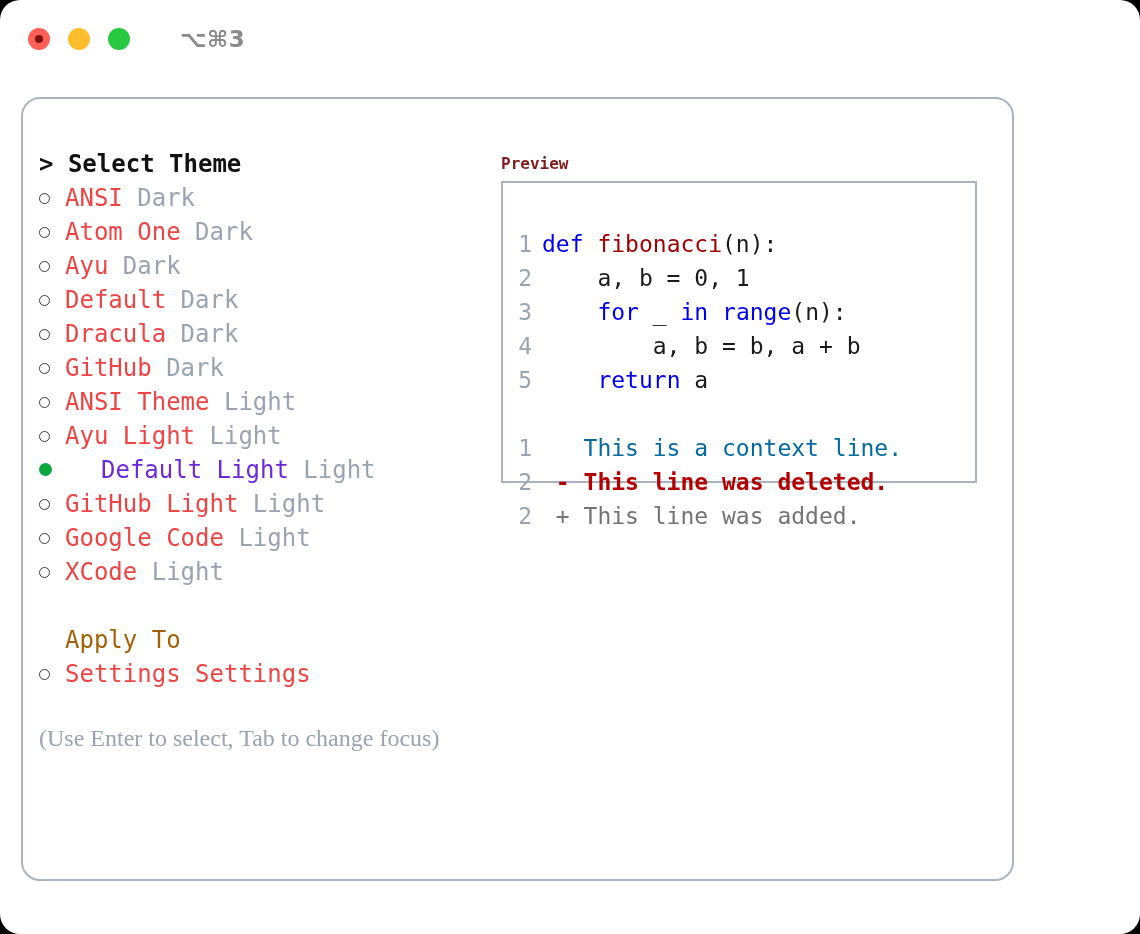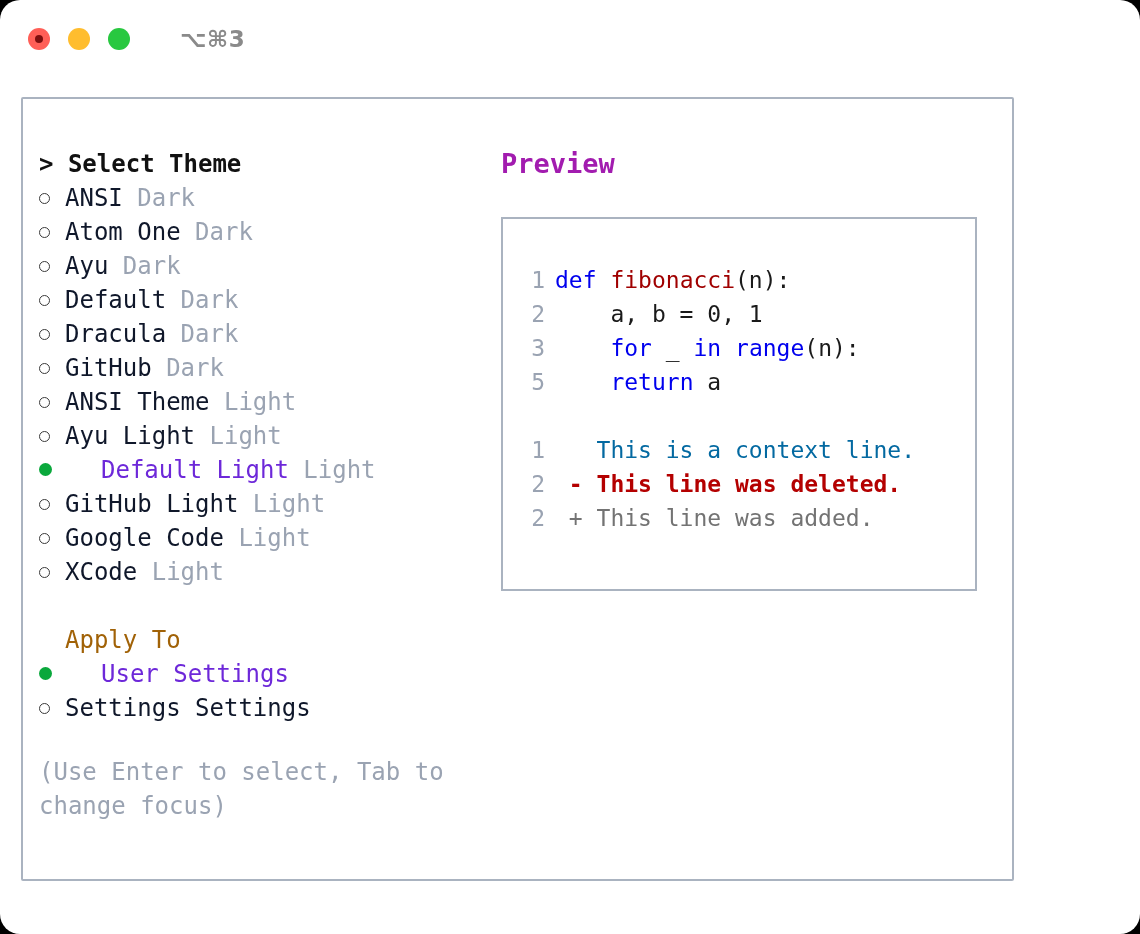--- a/index.html
+++ b/index.html
@@ -68,21 +68,21 @@
   }
 
   
   .panel {
     position: absolute;
     left: 21px;
     top: 97px;
     width: 993px;
     height: 784px;
     border: 2px solid #aab3c0;
-    border-radius: 2px;
+    border-radius: 19px;
     box-sizing: border-box;
     background: #ffffff;
   }
 
   .columns {
     position: absolute;
     left: 0; top: 0;
     width: 100%; height: 100%;
   }
 
@@ -122,61 +122,61 @@
   .dot-hollow {
     display: inline-block;
     width: 11px;
     height: 11px;
     border-radius: 50%;
     border: 1.6px solid #3a3a3a;
     box-sizing: border-box;
     vertical-align: 2px;
   }
 
-  .name { color: #0f172a; }
+  .name { color: #ef4444; }
   .name.selected { color: #6d28d9; margin-left: 36px; }
   .category { color: #9aa3b2; }
 
   .section-title {
     color: #a16207;
     padding-left: 26px;
   }
 
   .hint {
     color: #9aa3b2;
     font-size: 24px;
     line-height: 34px;
     width: 420px;
     white-space: normal;
+    font-family: Liberation Serif, serif;
   }
 
   .spacer-lg { height: 34px; }
   .spacer-md { height: 30px; }
 
   
   .right-col {
     position: absolute;
     left: 478px;
     top: 48px;
     width: 500px;
   }
   .preview-label {
-    font-size: 27px;
+    font-size: 16px;
     font-weight: bold;
-    color: #a21caf;
+    color: #7f1d1d;
     line-height: 34px;
   }
   .preview-box {
-    margin-top: 36px;
     width: 476px;
-    height: 374px;
+    height: 302px;
     border: 2px solid #aab3c0;
     box-sizing: border-box;
     background: #ffffff;
-    padding: 44px 0 0 14px;
+    padding: 44px 0 0 1px;
   }
   .code-line {
     font-size: 23px;
     line-height: 34px;
     white-space: pre;
   }
   .lineno {
     display: inline-block;
     width: 28px;
     text-align: right;
@@ -220,34 +220,34 @@
             <div class="row"><span class="marker"><span class="dot-hollow"></span></span><span class="name">ANSI Theme</span><span> </span><span class="category">Light</span></div>
             <div class="row"><span class="marker"><span class="dot-hollow"></span></span><span class="name">Ayu Light</span><span> </span><span class="category">Light</span></div>
             <div class="row"><span class="marker"><span class="dot-filled"></span></span><span class="name selected">Default Light</span><span> </span><span class="category">Light</span></div>
             <div class="row"><span class="marker"><span class="dot-hollow"></span></span><span class="name">GitHub Light</span><span> </span><span class="category">Light</span></div>
             <div class="row"><span class="marker"><span class="dot-hollow"></span></span><span class="name">Google Code</span><span> </span><span class="category">Light</span></div>
             <div class="row"><span class="marker"><span class="dot-hollow"></span></span><span class="name">XCode</span><span> </span><span class="category">Light</span></div>
           </div>
         <div class="spacer-lg"></div>
         <div class="row section-title">Apply To</div>
         <div id="apply-to-list">
-            <div class="row"><span class="marker"><span class="dot-filled"></span></span><span class="name selected">User Settings</span></div>
             <div class="row"><span class="marker"><span class="dot-hollow"></span></span><span class="name">Settings Settings</span></div>
           </div>
         <div class="spacer-md"></div>
         <div class="hint">(Use Enter to select, Tab to change focus)</div>
       </div>
 
       <div class="right-col">
         <div class="preview-label">Preview</div>
         <div class="preview-box">
           <div id="code-sample">
               <div class="code-line"><span class="lineno">1</span><span class="kw">def </span><span class="fn">fibonacci</span><span class="plain">(n):</span></div>
               <div class="code-line"><span class="lineno">2</span><span class="plain">    a, b = 0, 1</span></div>
               <div class="code-line"><span class="lineno">3</span><span class="plain">    </span><span class="kw">for</span><span class="plain"> _ </span><span class="kw">in</span><span class="plain"> </span><span class="kw">range</span><span class="plain">(n):</span></div>
+              <div class="code-line"><span class="lineno">4</span><span class="plain">        a, b = b, a + b</span></div>
               <div class="code-line"><span class="lineno">5</span><span class="plain">    </span><span class="kw">return</span><span class="plain"> a</span></div>
             </div>
           <div class="gap"></div>
           <div id="diff-sample">
               <div class="code-line"><span class="lineno">1</span><span class="ctx">   This is a context line.</span></div>
               <div class="code-line"><span class="lineno">2</span><span class="del"> - This line was deleted.</span></div>
               <div class="code-line"><span class="lineno">2</span><span class="add"> + This line was added.</span></div>
             </div>
         </div>
       </div>

